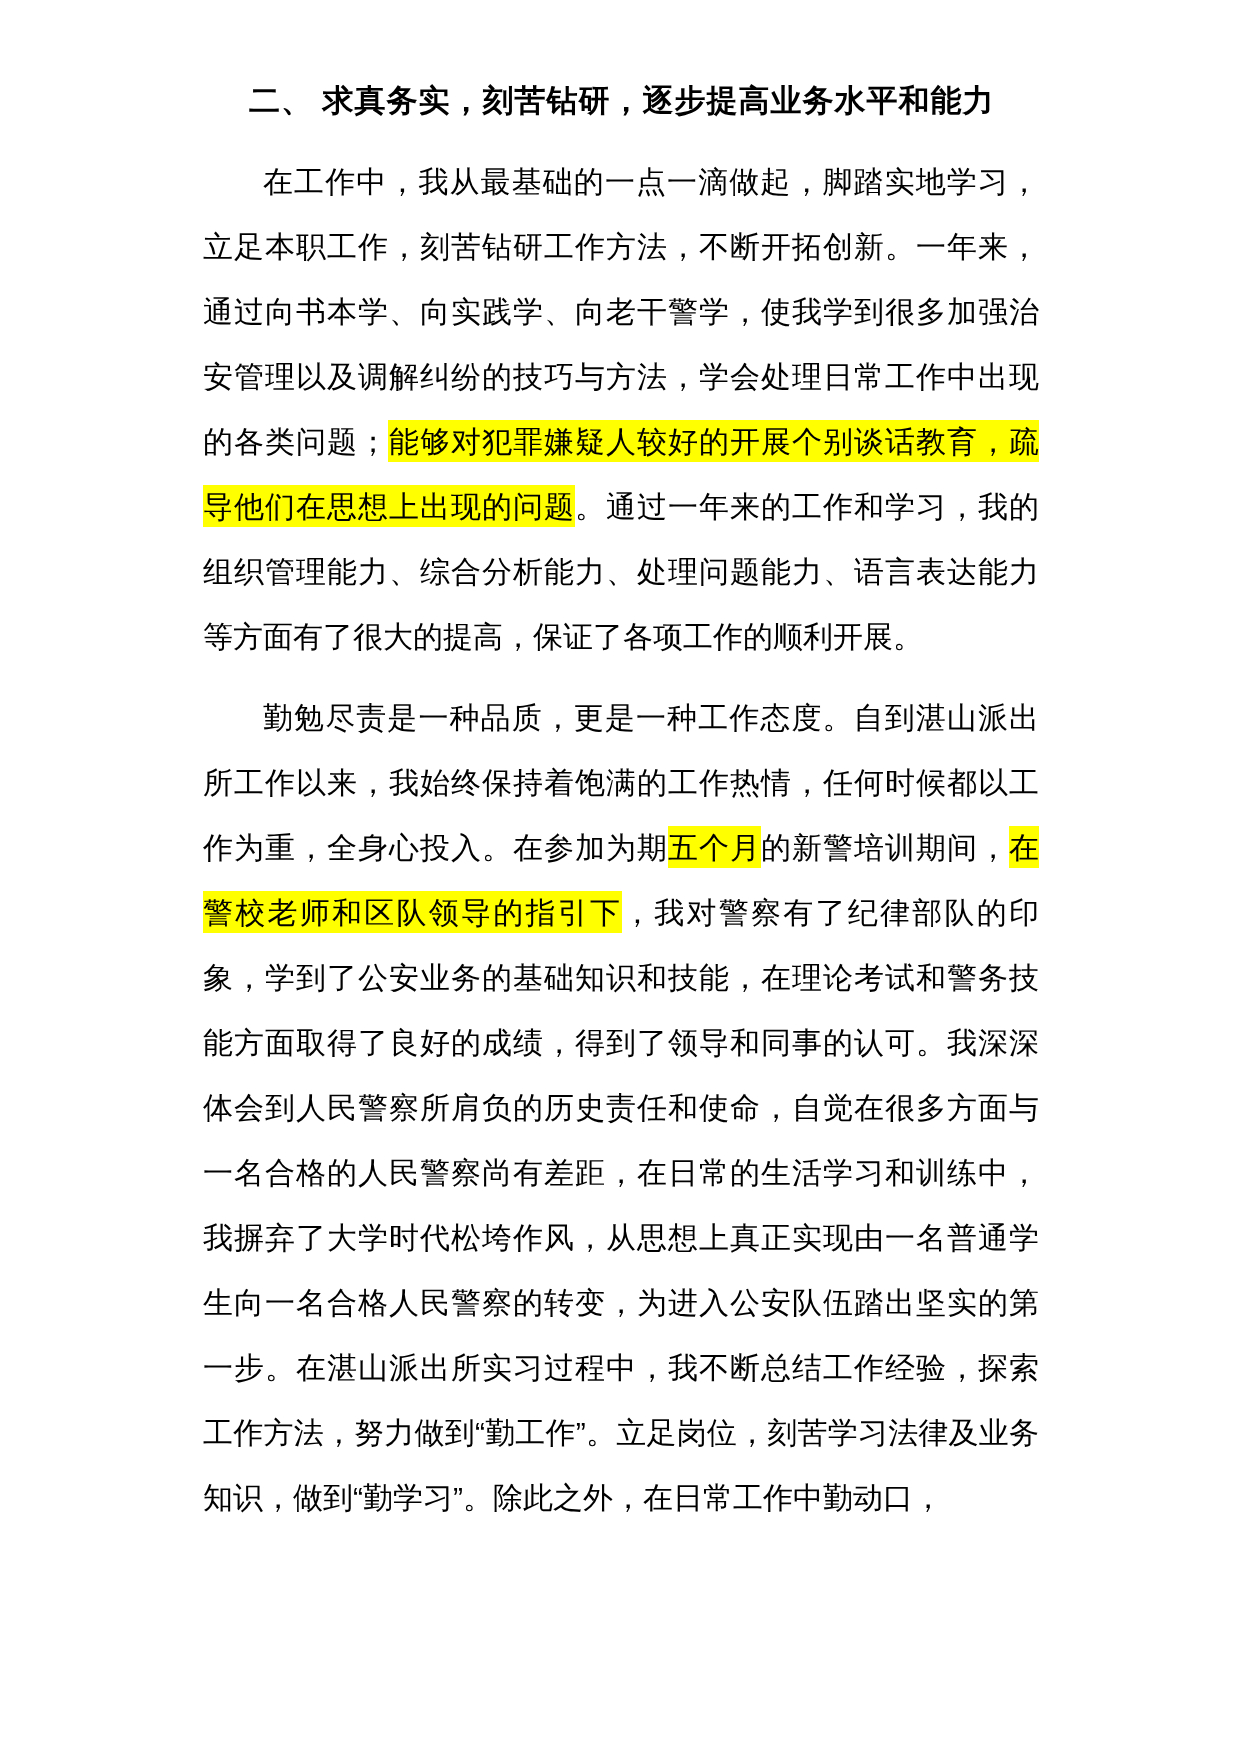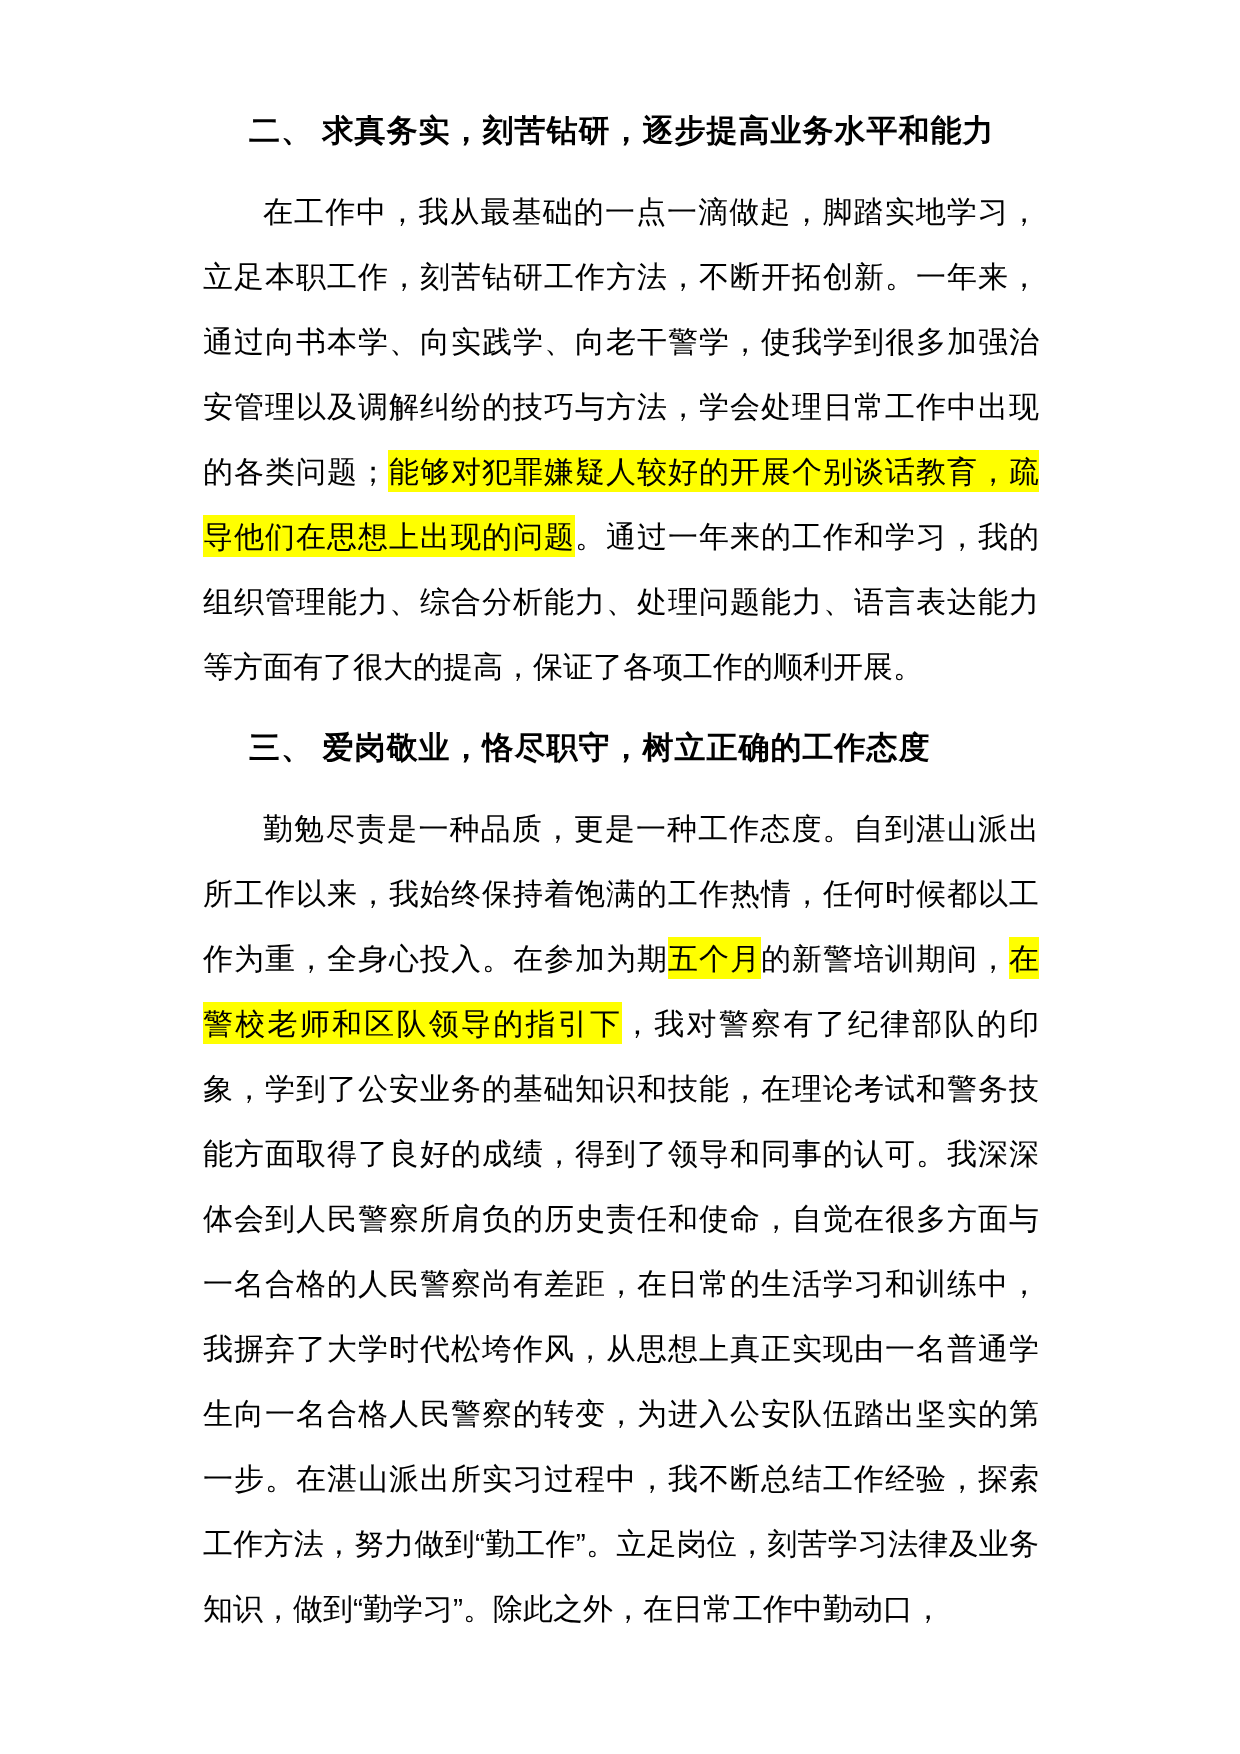--- a/index.html
+++ b/index.html
@@ -14,21 +14,21 @@
     background: #ffffff;
     overflow: hidden;
     font-family: "Liberation Sans", sans-serif;
     color: #000000;
   }
   .content {
     position: absolute;
     left: 187px;
     top: 0;
     width: 868px;
-    padding-top: 98px;
+    padding-top: 68px;
     box-sizing: border-box;
   }
   .content h2 {
     margin: 0;
     font-size: 31px;
     font-weight: 700;
     line-height: 65px;
     text-indent: 2em;
     letter-spacing: 1px;
     white-space: nowrap;
@@ -58,18 +58,17 @@
 
 <div class="page">
   <div class="content">
 
     <section>
       <h2>二、 求真务实，刻苦钻研，逐步提高业务水平和能力</h2>
       <p><span>在工作中，我从最基础的一点一滴做起，脚踏实地学习，立足本职工作，刻苦钻研工作方法，不断开拓创新。一年来，通过向书本学、向实践学、向老干警学，使我学到很多加强治安管理以及调解纠纷的技巧与方法，学会处理日常工作中出现的各类问题；</span><span class="hl">能够对犯罪嫌疑人较好的开展个别谈话教育，疏导他们在思想上出现的问题</span><span>。通过一年来的工作和学习，我的组织管理能力、综合分析能力、处理问题能力、语言表达能力等方面有了很大的提高，保证了各项工作的顺利开展。</span></p>
     </section>
 
     <section>
-      <h2>三、 爱岗敬业，恪尽职守，树立正确的工作态度</h2>
       <p><span>勤勉尽责是一种品质，更是一种工作态度。自到湛山派出所工作以来，我始终保持着饱满的工作热情，任何时候都以工作为重，全身心投入。在参加为期</span><span class="hl">五个月</span><span>的新警培训期间，</span><span class="hl">在警校老师和区队领导的指引下</span><span>，我对警察有了纪律部队的印象，学到了公安业务的基础知识和技能，在理论考试和警务技能方面取得了良好的成绩，得到了领导和同事的认可。我深深体会到人民警察所肩负的历史责任和使命，自觉在很多方面与一名合格的人民警察尚有差距，在日常的生活学习和训练中，我摒弃了大学时代松垮作风，从思想上真正实现由一名普通学生向一名合格人民警察的转变，为进入公安队伍踏出坚实的第一步。在湛山派出所实习过程中，我不断总结工作经验，探索工作方法，努力做到“勤工作”。立足岗位，刻苦学习法律及业务知识，做到“勤学习”。除此之外，在日常工作中勤动口，</span></p>
     </section>
 
   </div>
 </div>
 
 </body></html>

